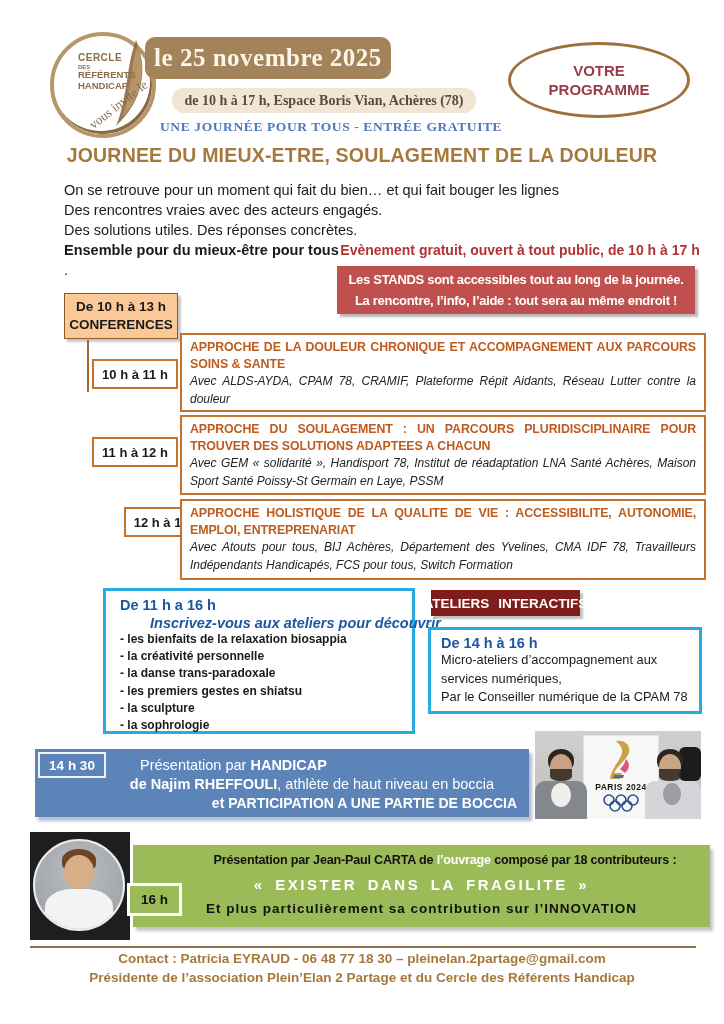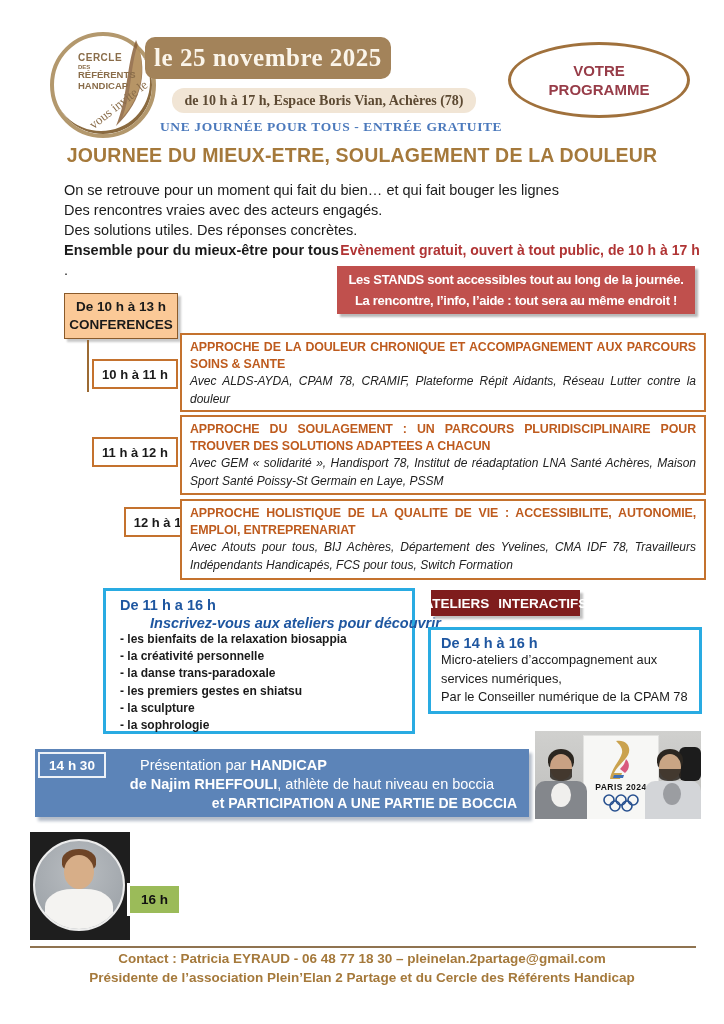--- a/index.html
+++ b/index.html
@@ -249,19 +249,26 @@
   </div>
 
   <div class="book-photo">
     <div class="portrait">
       <div class="p-hair"></div>
       <div class="p-face"></div>
       <div class="p-shirt"></div>
     </div>
   </div>
 
+  <div class="book-banner">
+    <div class="book-l1">
+      <span>Présentation par Jean-Paul CARTA de </span><span class="hl">l’ouvrage</span><span> composé par 18 contributeurs :</span>
+    </div>
+    <div class="book-l2">« EXISTER DANS LA FRAGILITE »</div>
+    <div class="book-l3">Et plus particulièrement sa contribution sur l’INNOVATION</div>
+  </div>
   <div class="book-time">16 h</div>
 
   <div class="footer-line"></div>
   <div class="footer-contact">Contact : Patricia EYRAUD -  06 48 77 18 30 – pleinelan.2partage@gmail.com</div>
   <div class="footer-role">Présidente de l’association Plein’Elan 2 Partage et du Cercle des Référents Handicap</div>
 
 </div>
 
 </body></html>

